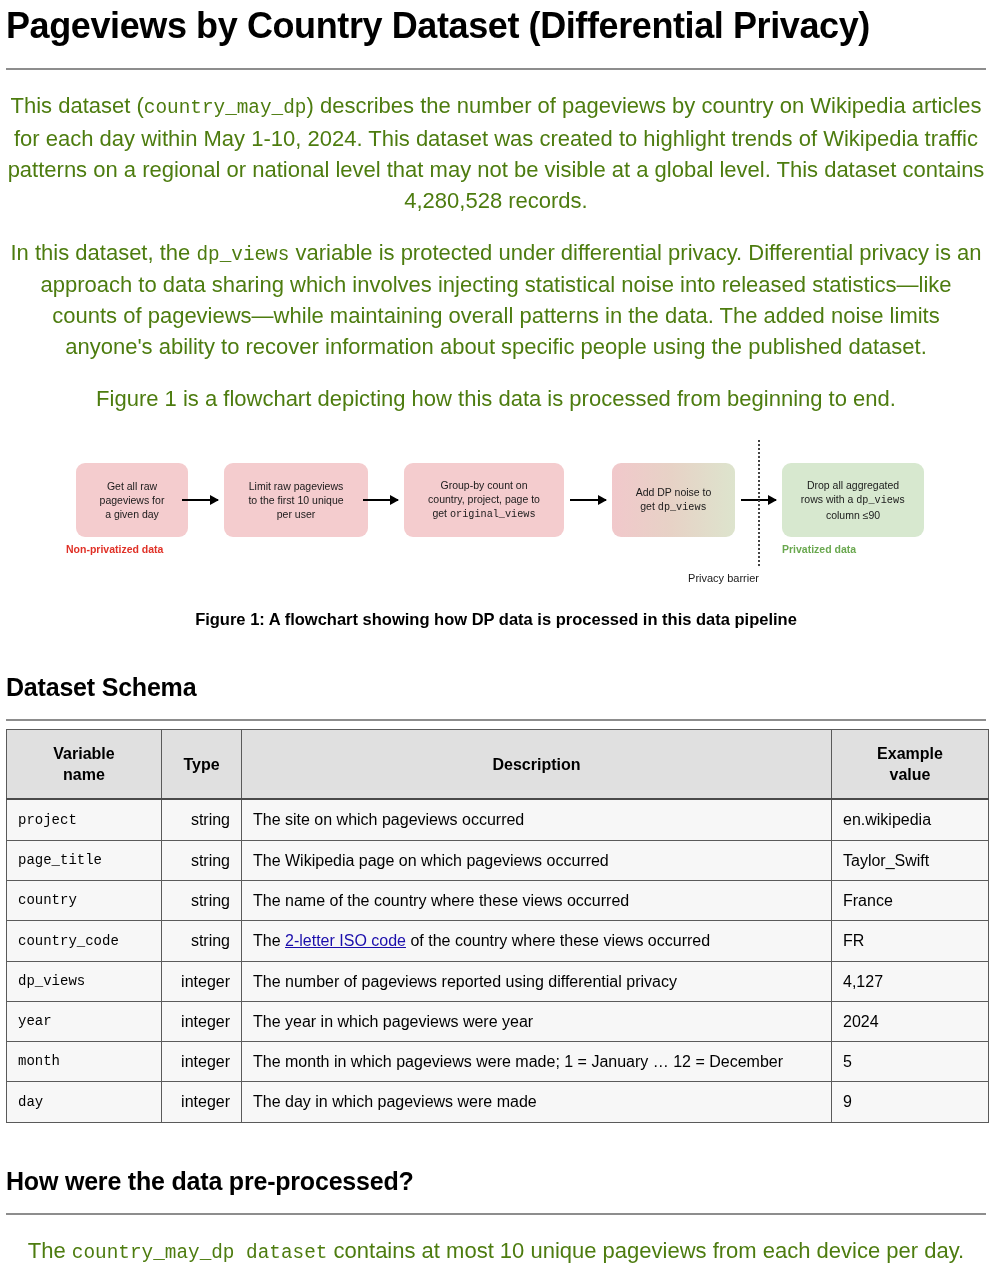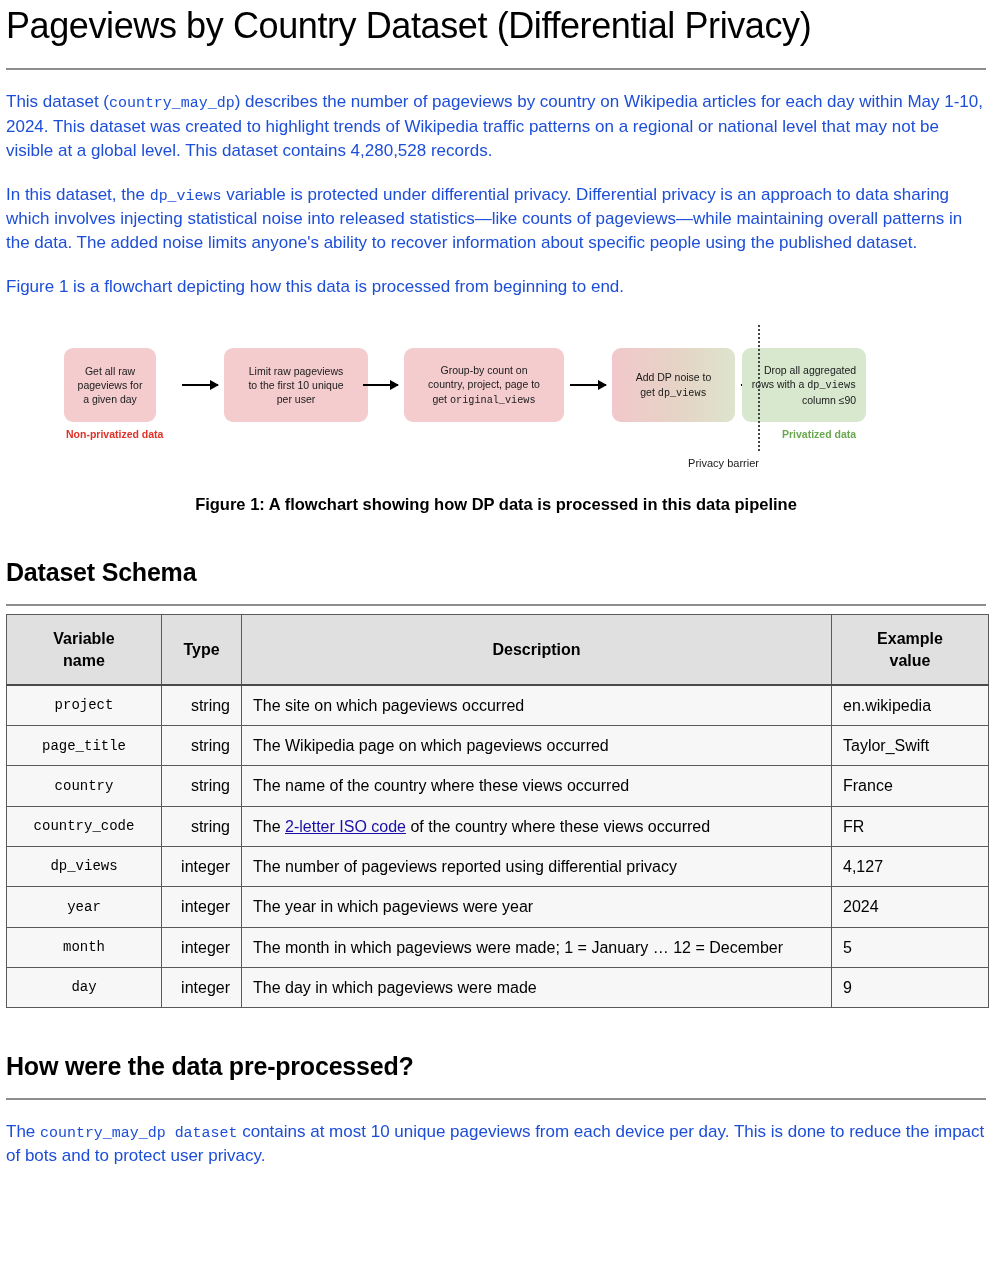--- a/index.html
+++ b/index.html
@@ -15,35 +15,36 @@
     -webkit-font-smoothing: antialiased;
   }
   .page {
     width: 994px;
     box-sizing: border-box;
     padding: 0 8px 0 6px;
   }
   h1.doc-title {
     font-size: 36px;
     line-height: 1.12;
-    font-weight: normal;
+    font-weight: bold;
     margin: 6px 0 0 0;
     letter-spacing: -0.4px;
   }
   .rule {
     height: 0;
     border: 0;
     border-top: 2px solid #8d8d8d;
     margin: 22px 0 0 0;
   }
   p.body-text {
-    font-size: 17px;
+    font-size: 22px;
     line-height: 1.42;
     margin: 20px 0 0 0;
-    color: #1d4ed8;
+    color: #4d7c0f;
+    text-align: center;
   }
   code, .mono {
     font-family: "Liberation Mono", "DejaVu Sans Mono", monospace;
     font-size: 0.88em;
   }
   
   .figure-wrap {
     margin-top: 18px;
     position: relative;
     height: 168px;
@@ -67,25 +68,25 @@
     line-height: 1.35;
     color: #1a1a1a;
     padding: 2px 6px;
     box-sizing: border-box;
   }
   .node.pink  { background: #f4ccce; }
   .node.green { background: #d7e8cf; }
   .node.grad  { background: linear-gradient(90deg, #f1c8cb 0%, #e7d2c6 48%, #dde4cd 100%); }
   .node .mono { font-size: 10.2px; }
 
-  .n1 { left: 10px;  width: 92px; }
+  .n1 { left: 22px;  width: 112px; }
   .n2 { left: 170px; width: 144px; }
   .n3 { left: 350px; width: 160px; }
   .n4 { left: 558px; width: 123px; }
-  .n5 { left: 688px; width: 124px; text-align: right; }
+  .n5 { left: 728px; width: 142px; }
 
   .arrow {
     position: absolute;
     top: 67px;
     height: 2px;
     background: #000;
   }
   .arrow::after {
     content: "";
     position: absolute;
@@ -165,21 +166,20 @@
     padding-top: 13px;
     padding-bottom: 13px;
     border-bottom: 2px solid #4a4a4a;
   }
   table.schema tbody td {
     background: #f7f7f7;
   }
   table.schema tbody td.var {
     font-family: "Liberation Mono", "DejaVu Sans Mono", monospace;
     font-size: 14px;
-    text-align: center;
   }
   table.schema tbody td.type {
     text-align: right;
   }
   .col-var  { width: 155px; }
   .col-type { width: 80px; }
   .col-desc { width: 590px; }
   .col-ex   { width: 157px; }
   a.inline-link {
     color: #1a0dab;

